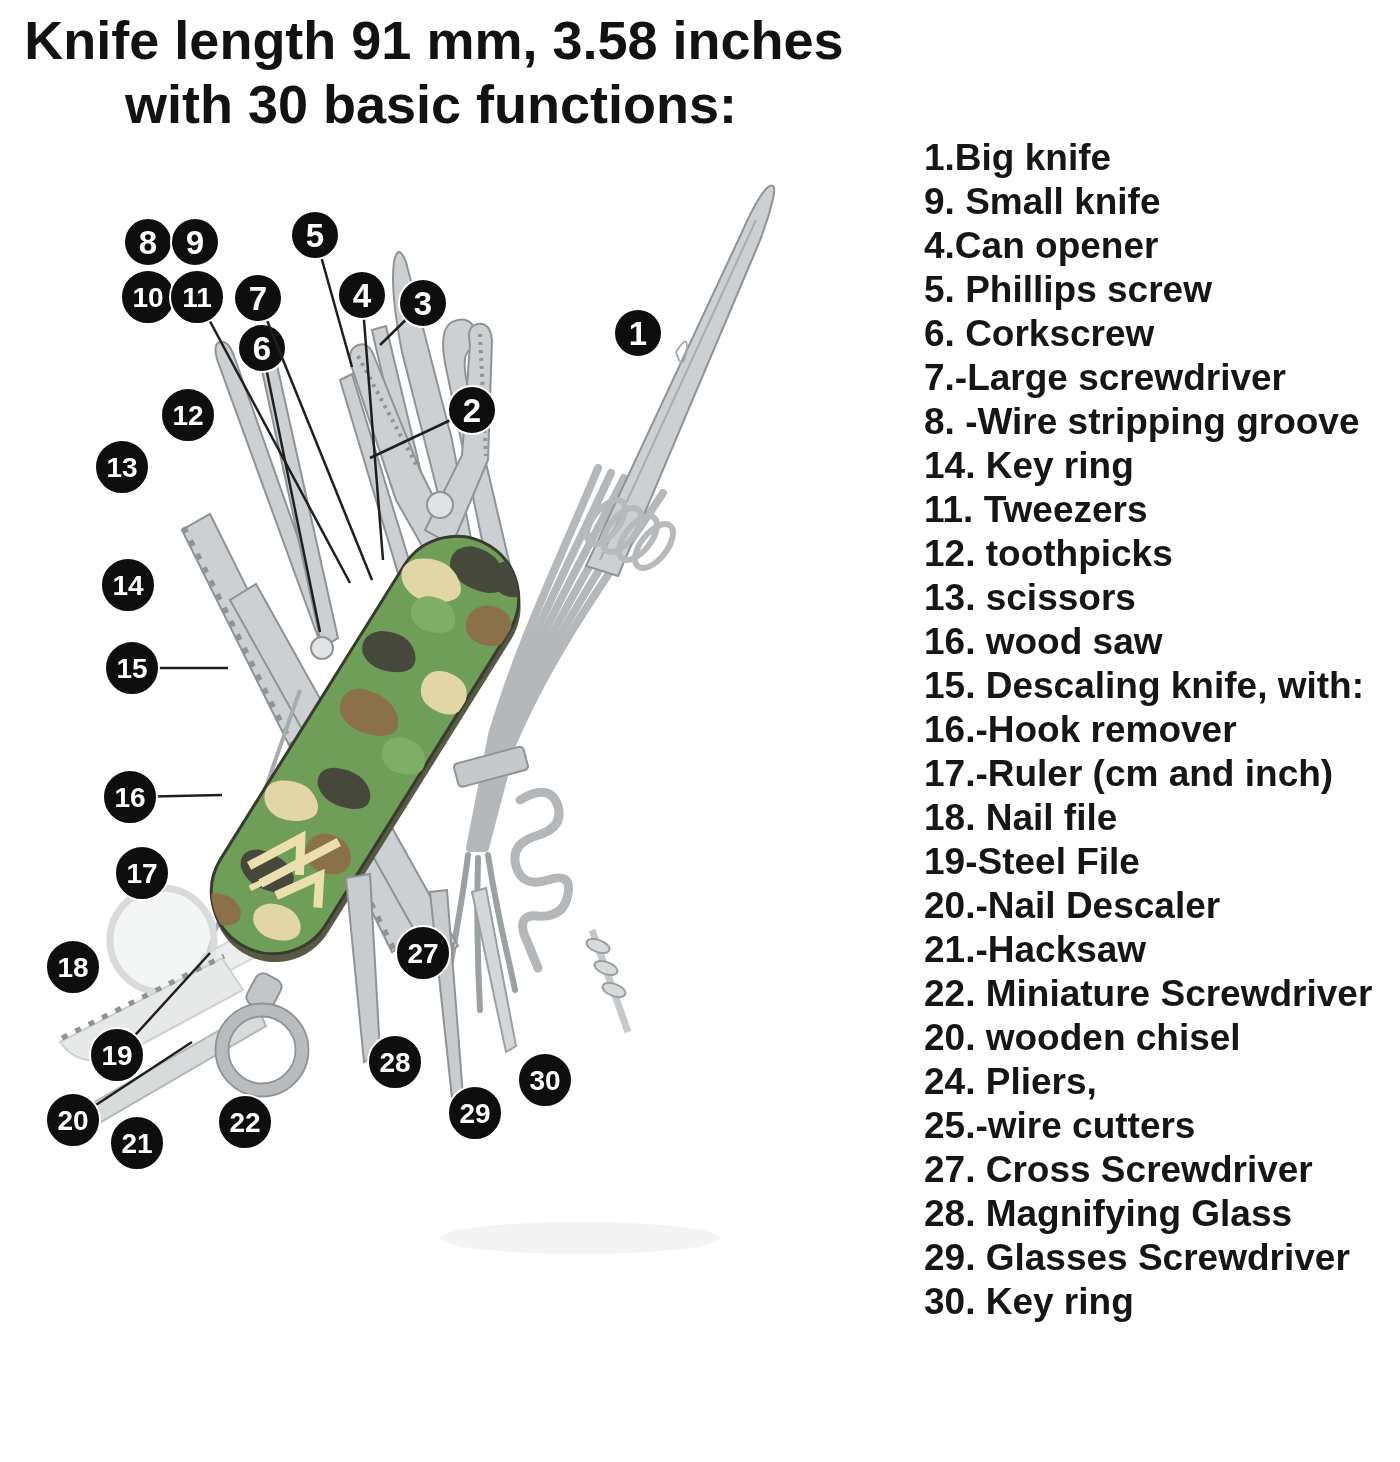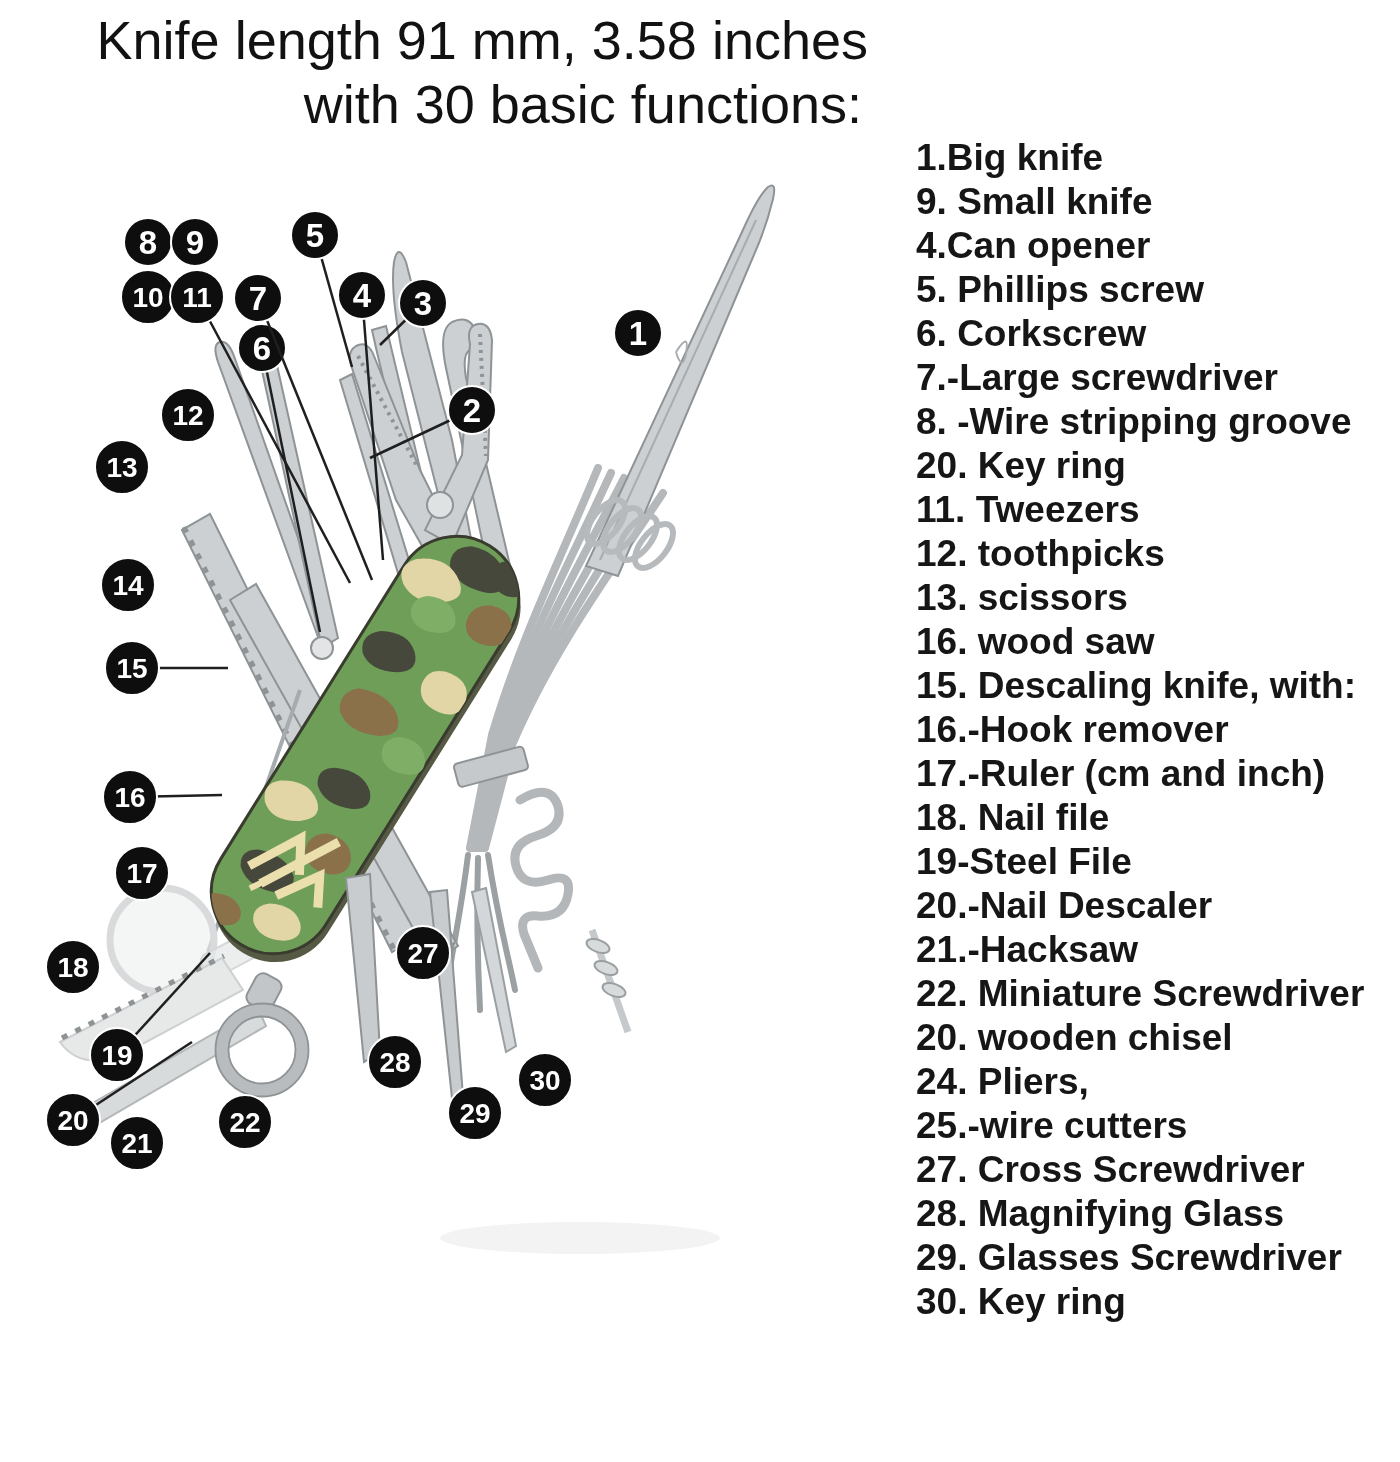--- a/index.html
+++ b/index.html
@@ -1,25 +1,25 @@
 <!DOCTYPE html>
 <html><head>
 <meta charset="utf-8">
 <style>
   html,body{margin:0;padding:0;background:#ffffff;}
   body{width:1400px;height:1462px;position:relative;overflow:hidden;
        font-family:"Liberation Sans",sans-serif;}
-  .title-block{position:absolute;top:8px;left:0;width:868px;text-align:right;
-       font-weight:normal;font-size:54px;line-height:64px;color:#121212;letter-spacing:0px;}
+  .title-block{position:absolute;top:8px;left:0;width:868px;text-align:center;
+       font-weight:bold;font-size:54px;line-height:64px;color:#121212;letter-spacing:0px;}
   .title-block .l1{display:block;}
   .title-block .l2{display:block;padding-right:6px;}
   #diagram-svg{position:absolute;top:0;left:0;}
   .fn-list{position:absolute;left:916px;top:136px;width:484px;
        font-weight:bold;font-size:37px;line-height:44px;color:#161616;}
-  .fn-item{white-space:nowrap;}
+  .fn-item{white-space:nowrap;margin-left:8px;}
   .steel{fill:#ccd0d2;stroke:#8e9396;stroke-width:2;}
   .pale{fill:#e7e9e9;stroke:#cdd0d1;stroke-width:2;}
   .liner{fill:none;stroke:#b4b8bb;stroke-width:8;stroke-linecap:round;}
   .liner2{fill:none;stroke:#9ba0a3;stroke-width:6;stroke-linecap:round;}
   .ridge{fill:none;stroke:#a7acae;stroke-width:2;}
   .teeth{fill:none;stroke:#8e9396;stroke-width:5;stroke-dasharray:6 9;}
   .callout-line{stroke:#1f1f1f;stroke-width:2.5;fill:none;}
   .callout-bubble{fill:#0e0e0e;stroke:#ffffff;stroke-width:2;}
   .callout-num{fill:#ffffff;font-family:"Liberation Sans",sans-serif;
        font-weight:bold;text-anchor:middle;}
@@ -292,21 +292,21 @@
 </div>
 
 <div class="fn-list" id="function-list">
     <div class="fn-item">1.Big knife</div>
     <div class="fn-item">9. Small knife</div>
     <div class="fn-item">4.Can opener</div>
     <div class="fn-item">5. Phillips screw</div>
     <div class="fn-item">6. Corkscrew</div>
     <div class="fn-item">7.-Large screwdriver</div>
     <div class="fn-item">8. -Wire stripping groove</div>
-    <div class="fn-item">20. Key ring</div>
+    <div class="fn-item">14. Key ring</div>
     <div class="fn-item">11. Tweezers</div>
     <div class="fn-item">12. toothpicks</div>
     <div class="fn-item">13. scissors</div>
     <div class="fn-item">16. wood saw</div>
     <div class="fn-item">15. Descaling knife, with:</div>
     <div class="fn-item">16.-Hook remover</div>
     <div class="fn-item">17.-Ruler (cm and inch)</div>
     <div class="fn-item">18. Nail file</div>
     <div class="fn-item">19-Steel File</div>
     <div class="fn-item">20.-Nail Descaler</div>

